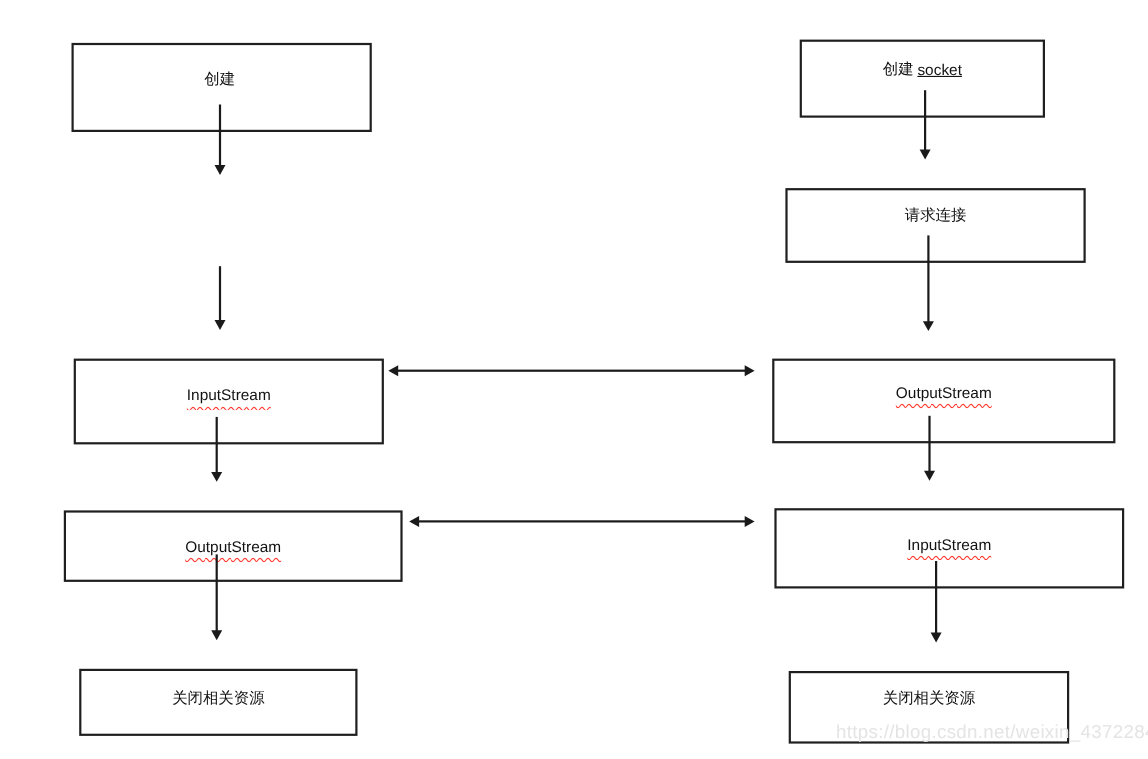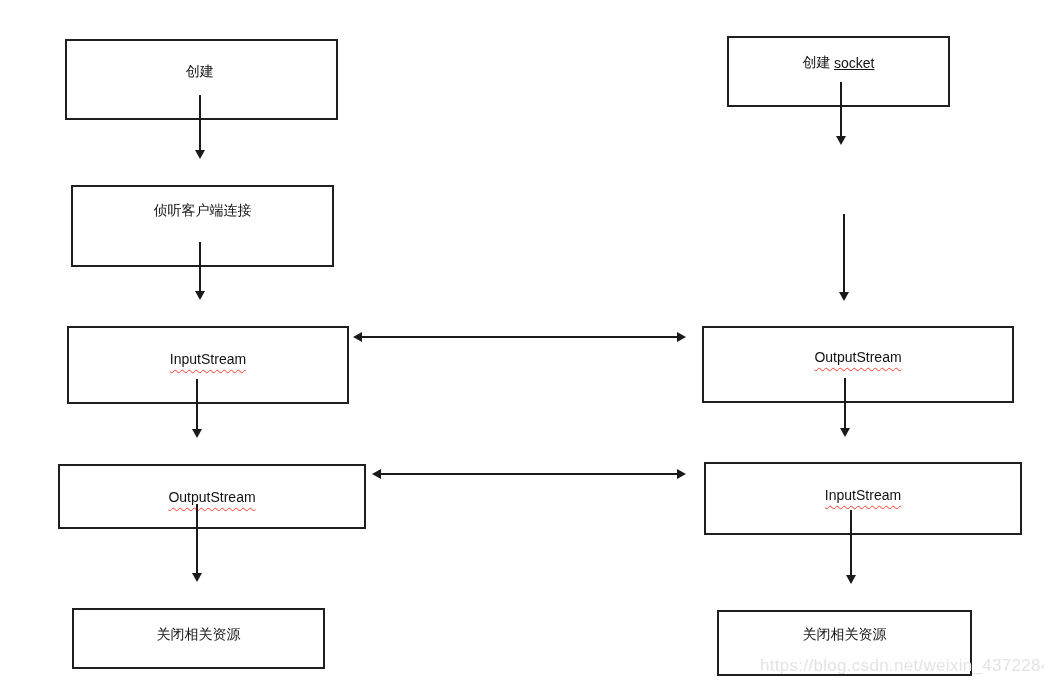--- a/index.html
+++ b/index.html
@@ -46,40 +46,40 @@
              font-family:"Liberation Sans","DejaVu Sans",sans-serif;}
 </style>
 </head>
 <body>
 
 <div id="canvas">
 
   <div class="box b-l1">
     <span class="cn">创建 </span>
   </div>
-  <div class="box b-l2">
-    <span class="cn">侦听客户端连接</span>
-      <span class="en"></span>
-  </div>
   <div class="box b-l3">
     <span class="cn"></span>
       <span class="en wavy">InputStream</span>
   </div>
   <div class="box b-l4">
     <span class="cn"></span>
       <span class="en wavy">OutputStream</span>
   </div>
   <div class="box b-l5">
     <span class="cn">关闭相关资源</span>
       <span class="en"></span>
   </div>
 
   <div class="box b-r1">
     <span class="cn">创建 </span>
       <span class="en">socket</span>
+  </div>
+  <div class="box b-r2">
+    <span class="cn">请求连接</span>
+      <span class="en"></span>
   </div>
   <div class="box b-r3">
     <span class="cn"></span>
       <span class="en wavy">OutputStream</span>
   </div>
   <div class="box b-r4">
     <span class="cn"></span>
       <span class="en wavy">InputStream</span>
   </div>
   <div class="box b-r5">

